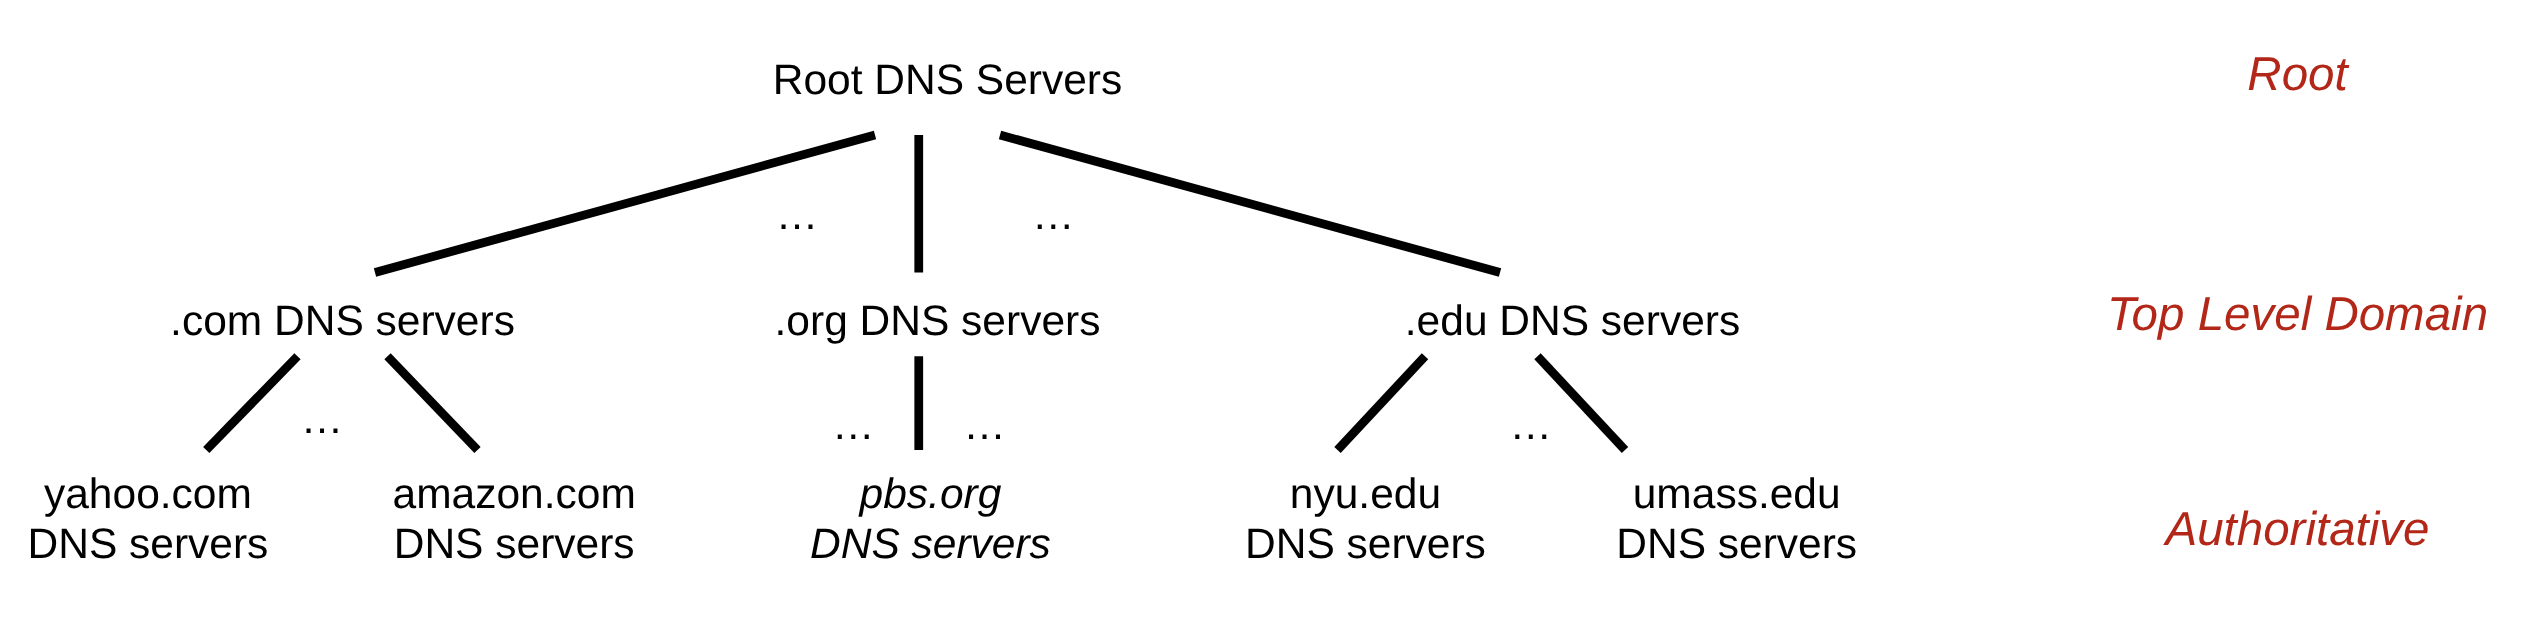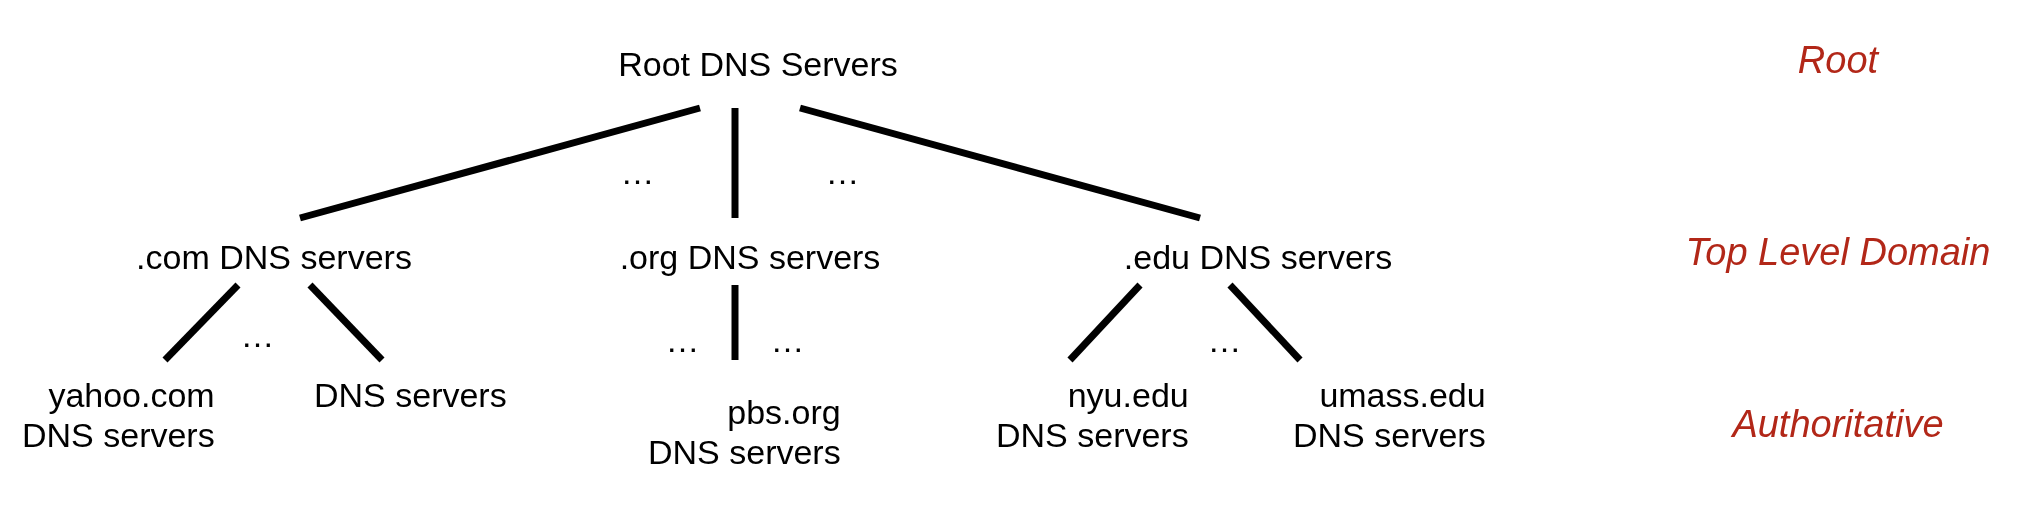--- a/index.html
+++ b/index.html
@@ -29,21 +29,21 @@
     line-height: 40px;
     color: #000000;
     white-space: nowrap;
     letter-spacing: 0px;
   }
   .node-center {
     text-align: center;
     transform: translateX(-50%);
   }
   .node-left {
-    text-align: right;
+    text-align: center;
   }
   .leaf-line {
     display: block;
   }
   .ellipsis {
     position: absolute;
     font-size: 34px;
     line-height: 34px;
     color: #000000;
     transform: translateX(-50%);
@@ -103,24 +103,25 @@
   <div class="ellipsis" style="left:683px; top:323px;">…</div>
   <div class="ellipsis" style="left:788px; top:323px;">…</div>
   <div class="ellipsis" style="left:1225px; top:323px;">…</div>
 
   <div class="node node-left" style="left:22px; top:375px;">
     <span class="leaf-line">yahoo.com</span>
     <span class="leaf-line">DNS servers</span>
   </div>
 
   <div class="node node-left" style="left:314px; top:375px;">
+    <span class="leaf-line">amazon.com</span>
     <span class="leaf-line">DNS servers</span>
   </div>
 
-  <div class="node node-left" style="left:648px; top:392px;">
+  <div class="node node-left" style="left:648px; top:375px;font-style:italic;">
     <span class="leaf-line">pbs.org</span>
     <span class="leaf-line">DNS servers</span>
   </div>
 
   <div class="node node-left" style="left:996px; top:375px;">
     <span class="leaf-line">nyu.edu</span>
     <span class="leaf-line">DNS servers</span>
   </div>
 
   <div class="node node-left" style="left:1278px; top:375px;margin-left:15px;">

